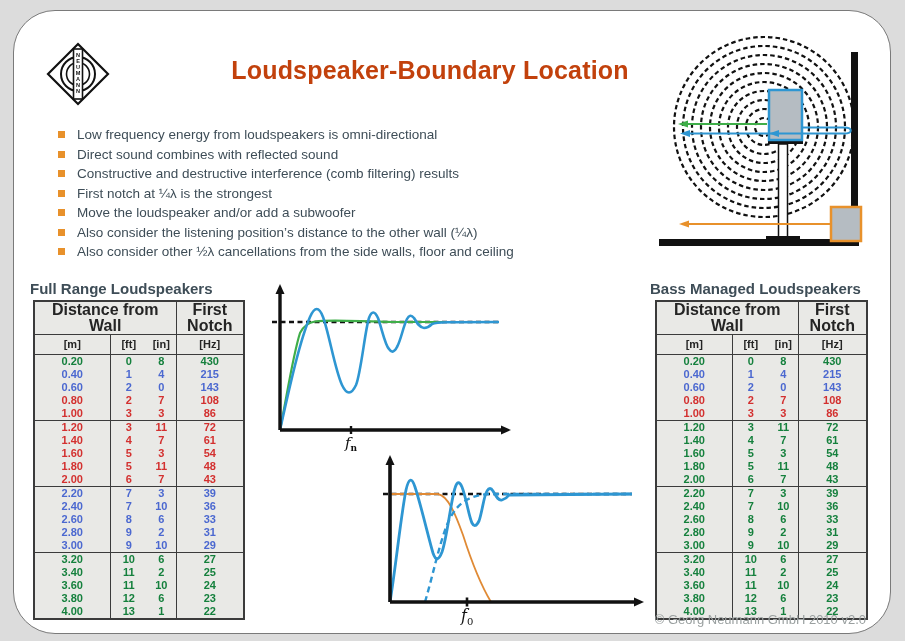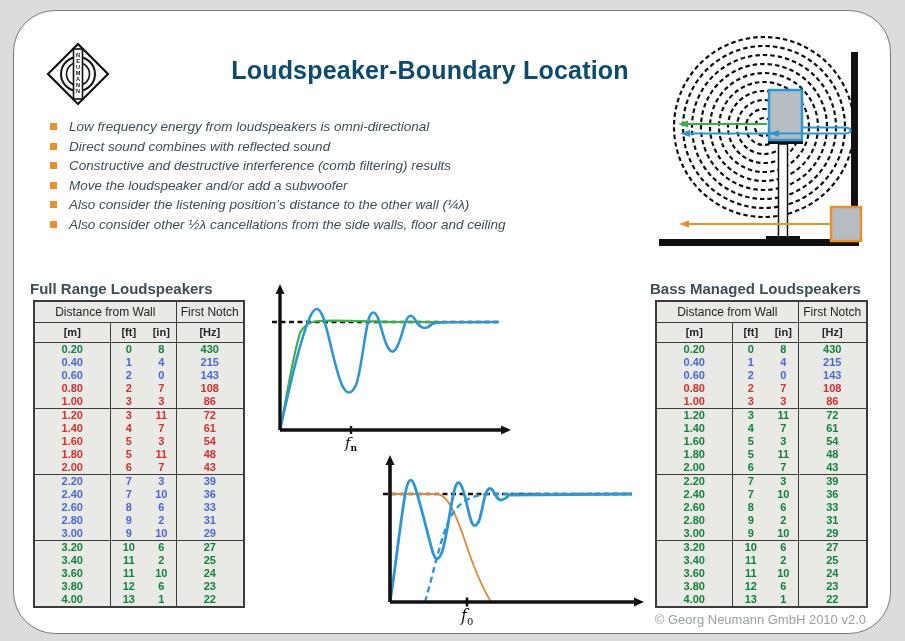--- a/index.html
+++ b/index.html
@@ -6,41 +6,41 @@
   body {
     width:905px; height:641px; position:relative; overflow:hidden;
     background:#dcdcdc; font-family:"Liberation Sans", sans-serif;
   }
   .card {
     position:absolute; left:13px; top:10px; width:876px; height:622px;
     background:#ffffff; border:1.5px solid #7a7a7a; border-radius:42px;
   }
   .page-title {
     position:absolute; left:140px; top:56px; width:580px; text-align:center;
-    font-size:25px; font-weight:bold; color:#0c4a6e; letter-spacing:0.2px;
+    font-size:25px; font-weight:bold; color:#c2410c; letter-spacing:0.2px;
   }
   .logo { position:absolute; left:46px; top:42px; }
-  ul.bullets { position:absolute; left:50px; top:117px; margin:0; padding:0; list-style:none;font-style:italic; }
+  ul.bullets { position:absolute; left:50px; top:117px; margin:8px; padding:0; list-style:none; }
   ul.bullets li { display:flex; align-items:center; height:19.5px; font-size:13.5px; color:#3e4d57; }
   .bullet-sq { width:7px; height:7px; background:#e8912b; margin-right:12px; flex:none; }
   .tbl-heading {
     position:absolute; top:280px; font-size:15px; font-weight:bold;
     color:#3e4d57; 
   }
   #heading-left  { left:30px;  width:216px; }
   #heading-right { left:650px; width:218px; }
   table.data-table {
     position:absolute; top:300px; border-collapse:collapse; table-layout:fixed;
     background:#e9e9e6; border:2px solid #3b3b3b;
   }
   #table-full  { left:33px;  width:210px; }
   #table-bass  { left:655px; width:211px; }
   .data-table th, .data-table td { text-align:center; padding:0; line-height:1; }
   .data-table thead tr.hdr1 th {
-    height:20px; font-size:12px; font-weight:normal; color:#242424;
+    height:20px; font-size:16px; font-weight:bold; color:#242424;
     border-bottom:1px solid #3b3b3b;
   }
   .data-table thead tr.hdr2 th {
     height:19px; font-size:11px; font-weight:bold; color:#242424;
     border-bottom:1.5px solid #3b3b3b;
   }
   .data-table tbody td { height:13px; font-size:11px; font-weight:bold; }
   .data-table .sep-r { border-right:1px solid #3b3b3b; }
   .data-table .sep-l { border-left:1px solid #3b3b3b; }
   .data-table tr.group-end td { border-bottom:1.5px solid #3b3b3b; }
@@ -83,20 +83,24 @@
       <span class="bullet-sq"></span>
       <span>Low frequency energy from loudspeakers is omni-directional</span>
     </li>
     <li>
       <span class="bullet-sq"></span>
       <span>Direct sound combines with reflected sound</span>
     </li>
     <li>
       <span class="bullet-sq"></span>
       <span>Constructive and destructive interference (comb filtering) results</span>
+    </li>
+    <li>
+      <span class="bullet-sq"></span>
+      <span>First notch at ¼λ is the strongest</span>
     </li>
     <li>
       <span class="bullet-sq"></span>
       <span>Move the loudspeaker and/or add a subwoofer</span>
     </li>
     <li>
       <span class="bullet-sq"></span>
       <span>Also consider the listening position’s distance to the other wall (¼λ)</span>
     </li>
     <li>

